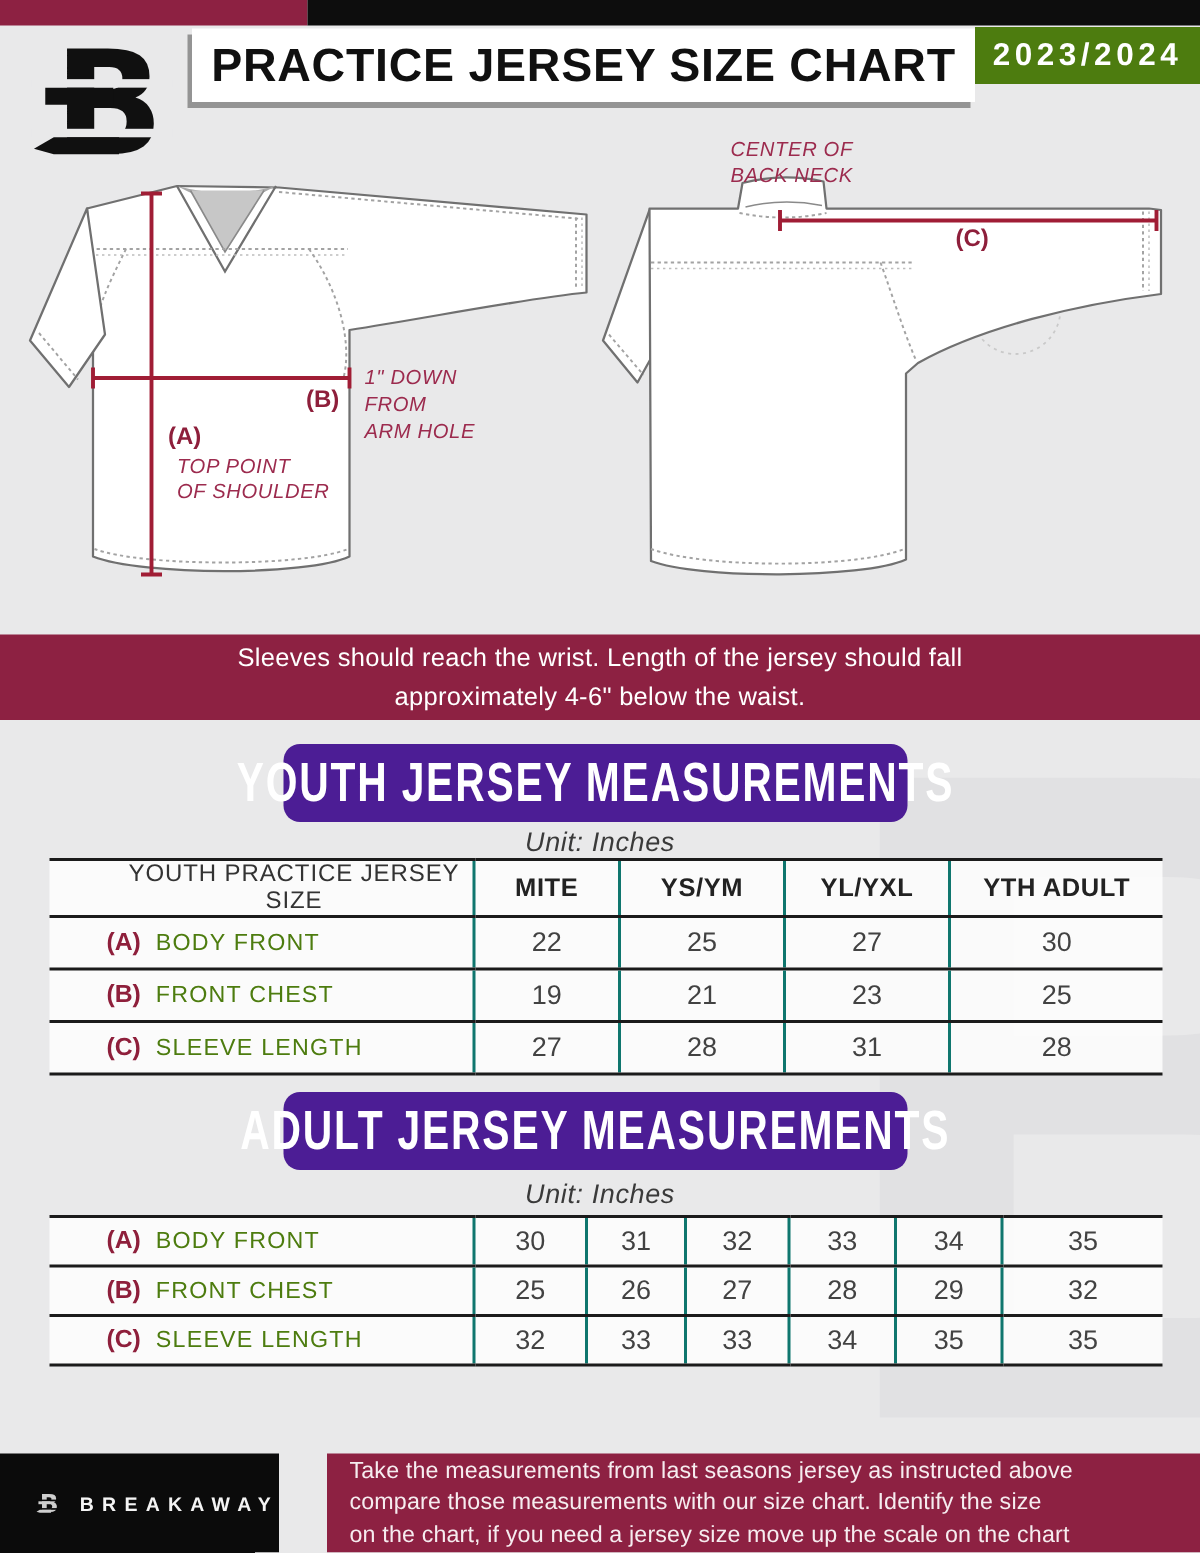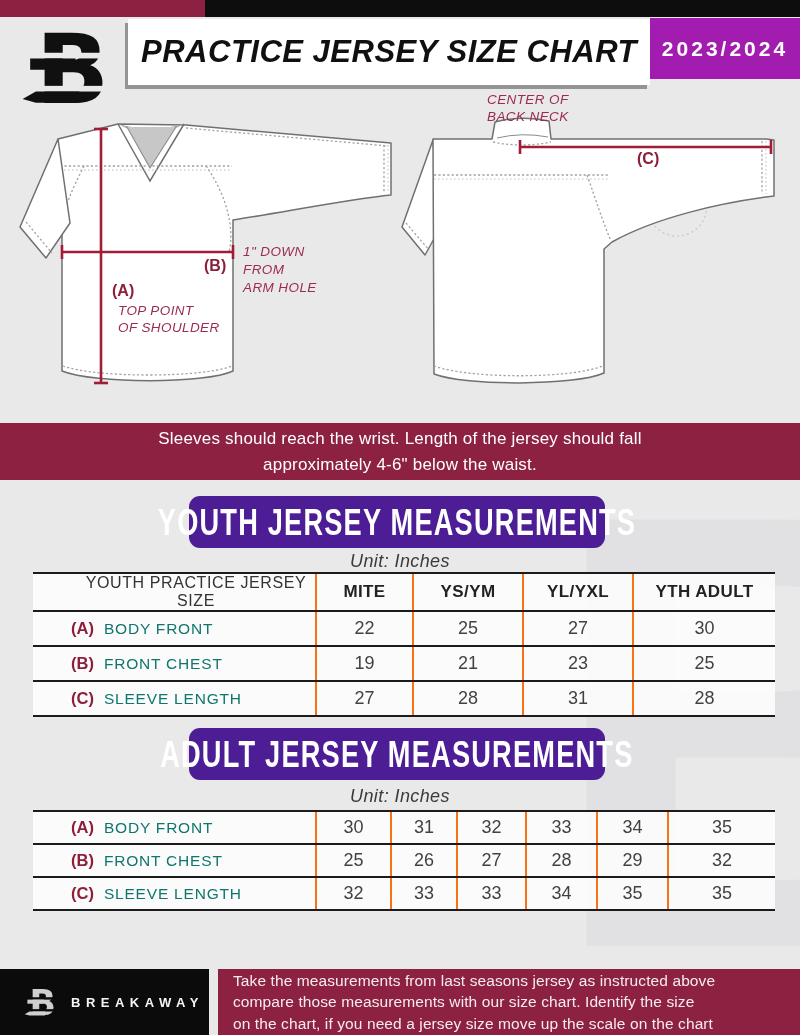--- a/index.html
+++ b/index.html
@@ -15,28 +15,27 @@
     position:absolute;left:545px;top:490px;z-index:0;
     font-size:620px;font-weight:bold;line-height:.78;
     color:#dcdcde;opacity:.55;letter-spacing:-10px;
     user-select:none;
   }
   
   .strip-maroon{left:0;top:0;width:205px;height:17px;background:#8d2142;z-index:2;}
   .strip-black{left:205px;top:0;width:595px;height:17px;background:#0d0d0d;z-index:2;}
   .logo-main{left:20px;top:14px;width:96px;height:104px;z-index:3;}
   .title-box{
-    left:128px;top:19px;width:522px;height:66px;background:#ffffff;z-index:2;
+    left:128px;top:19px;width:522px;height:49px;background:#ffffff;z-index:2;
     display:flex;align-items:center;justify-content:center;
     box-shadow:-3px 4px 0 rgba(45,45,45,.45);
-    font-style:italic;
   }
   .title-box span{font-size:31px;font-weight:bold;color:#101010;letter-spacing:.5px;white-space:nowrap;}
   .year-box{
-    left:650px;top:18px;width:150px;height:61px;background:#a21caf;z-index:2;
+    left:650px;top:18px;width:150px;height:38px;background:#4d7c0f;z-index:2;
     display:flex;align-items:center;justify-content:center;
   }
   .year-box span{color:#fff;font-weight:bold;font-size:21px;letter-spacing:3px;}
   
   .diagram{left:0;top:88px;width:800px;height:335px;z-index:1;}
   .outline{fill:#ffffff;stroke:#707070;stroke-width:1.5;stroke-linejoin:round;}
   .seam{fill:none;stroke:#a3a3a3;stroke-width:1.3;stroke-dasharray:2.2 2.2;}
   .seam2{fill:none;stroke:#bdbdbd;stroke-width:1;stroke-dasharray:1.6 2.4;}
   .mline{fill:none;stroke:#a01d35;stroke-width:2.6;}
   .ann{font-style:italic;font-size:13.5px;fill:#9c2b4e;letter-spacing:.4px;}
@@ -56,30 +55,30 @@
     display:inline-block;transform:scaleX(.8) scaleY(1.08);
     font-size:34px;font-weight:bold;letter-spacing:1.5px;white-space:nowrap;
   }
   .unit{left:0;width:800px;text-align:center;z-index:1;
     font-style:italic;font-size:18px;color:#3a3a3a;letter-spacing:.4px;}
   
   .tbl{left:33px;width:742px;z-index:1;}
   table{border-collapse:collapse;width:742px;table-layout:fixed;}
   td,th{border-top:2px solid #1b1b1b;border-bottom:2px solid #1b1b1b;
         background:rgba(255,255,255,.82);padding:0;vertical-align:middle;}
-  .data{border-left:2px solid #f97316;text-align:center;}
+  .data{border-left:2px solid #0f766e;text-align:center;}
   .colhead{font-weight:bold;font-size:17px;color:#222;letter-spacing:.4px;}
   .sizelab{font-weight:normal;font-size:16px;color:#333;text-align:center;letter-spacing:.6px;padding-left:44px;}
   .num{font-size:18px;color:#424242;font-weight:normal;}
   .rowlab{text-align:left;padding-left:38px;}
   .rowlab .key{font-weight:bold;color:#8e1f3b;font-size:16.5px;margin-right:10px;}
-  .rowlab .lbl{font-size:15.5px;color:#0f766e;letter-spacing:.8px;}
+  .rowlab .lbl{font-size:15.5px;color:#4d7c0f;letter-spacing:.8px;}
   
   .foot-black{
-    left:0;top:969px;width:209px;height:66px;background:#0b0b0b;z-index:2;
+    left:0;top:969px;width:186px;height:66px;background:#0b0b0b;z-index:2;
     display:flex;align-items:center;padding-left:24px;box-sizing:border-box;gap:13px;
   }
   .foot-black .brand{color:#f4f4f4;font-weight:bold;font-size:13px;letter-spacing:5.5px;white-space:nowrap;}
   .foot-maroon{
     left:218px;top:969px;width:582px;height:66px;background:#8d2142;z-index:2;
     display:flex;flex-direction:column;justify-content:center;
     padding-left:15px;box-sizing:border-box;
     color:#f6ecef;font-size:15.5px;line-height:21.5px;letter-spacing:.1px;
   }
 </style>

